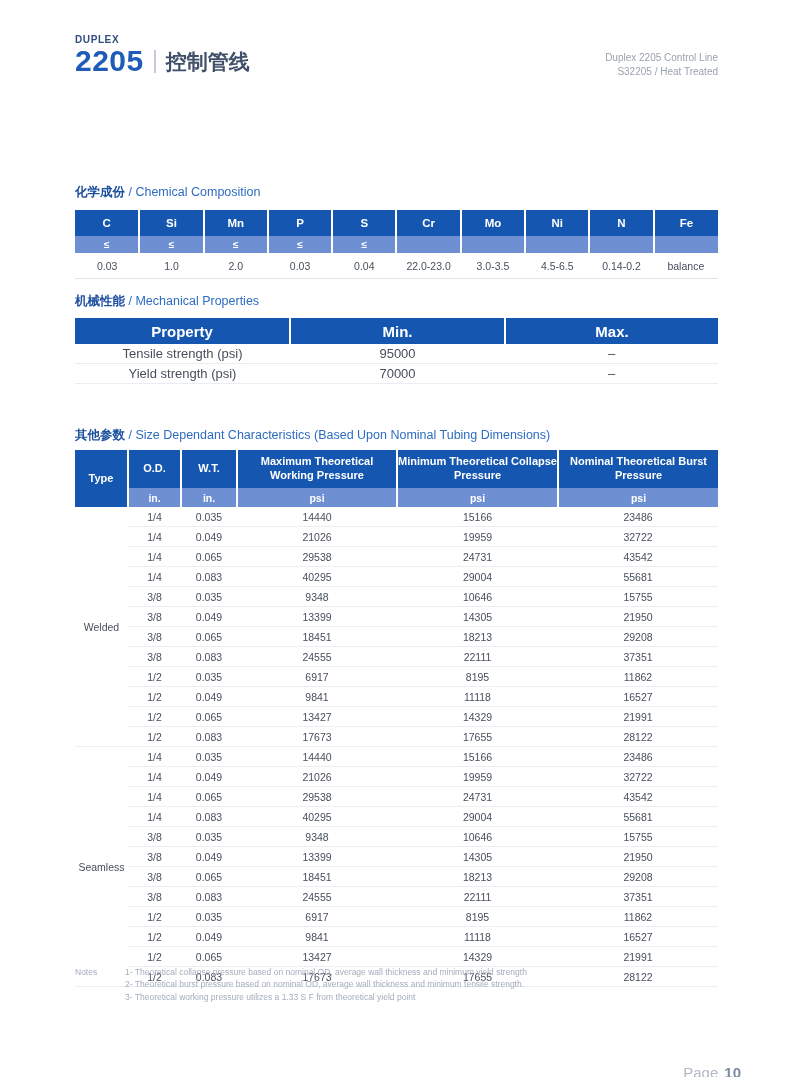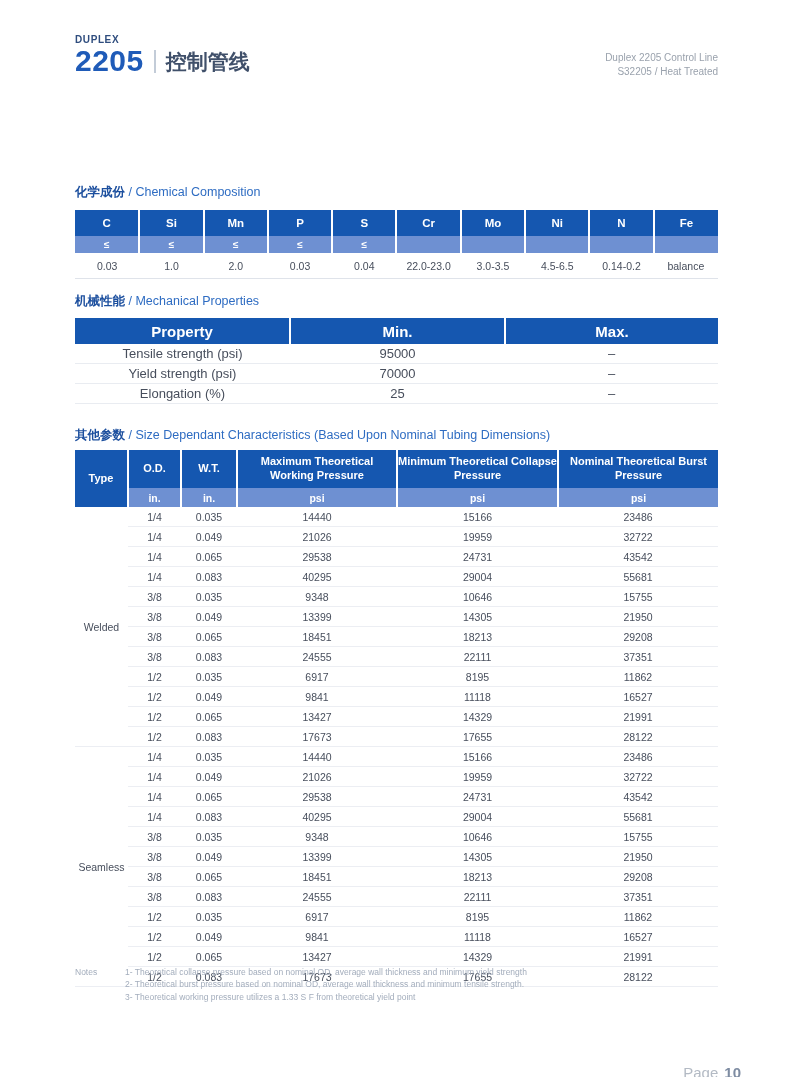--- a/index.html
+++ b/index.html
@@ -148,25 +148,20 @@
     </thead>
     <tbody id="mech-body">
         <tr>
           <td>Tensile strength (psi)</td>
           <td>95000</td>
           <td>–</td>
         </tr>
         <tr>
           <td>Yield strength (psi)</td>
           <td>70000</td>
-          <td>–</td>
-        </tr>
-        <tr>
-          <td>Elongation (%)</td>
-          <td>25</td>
           <td>–</td>
         </tr>
       </tbody>
   </table>
 
   <div class="sec-title" style="top:427px;">
     <span class="sec-cn">其他参数</span>
     <span class="sec-en">/ Size Dependant Characteristics (Based Upon Nominal Tubing Dimensions)</span>
   </div>
 

